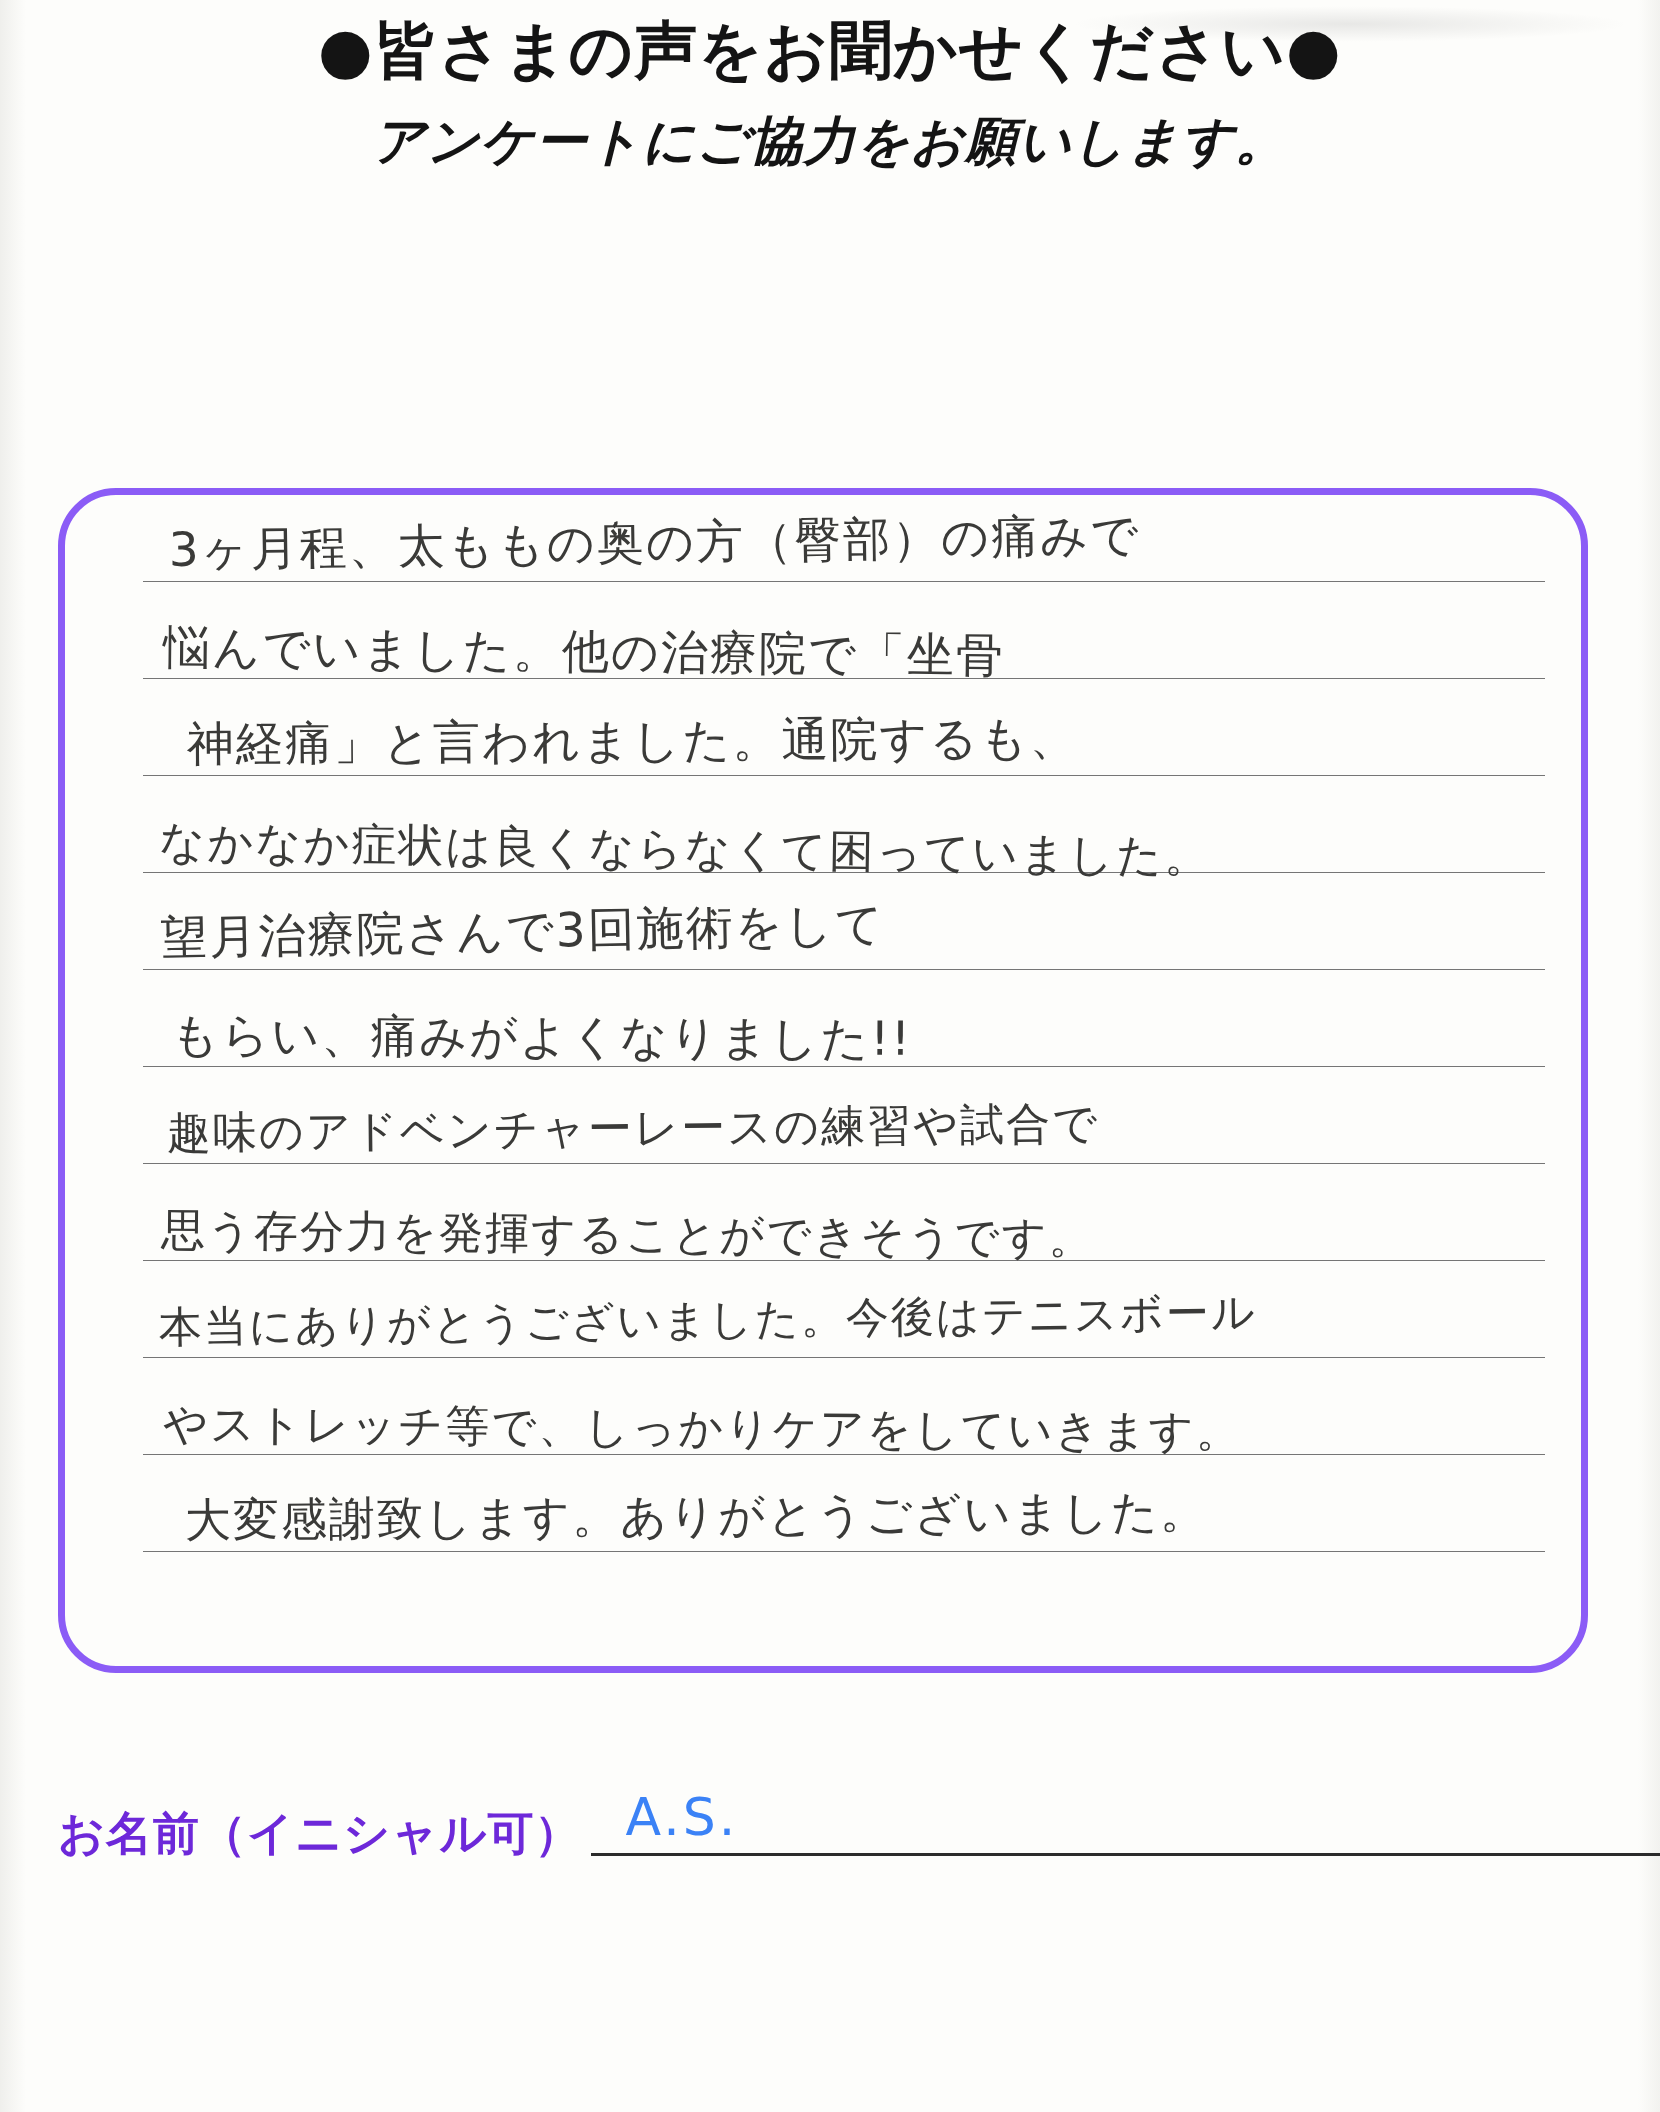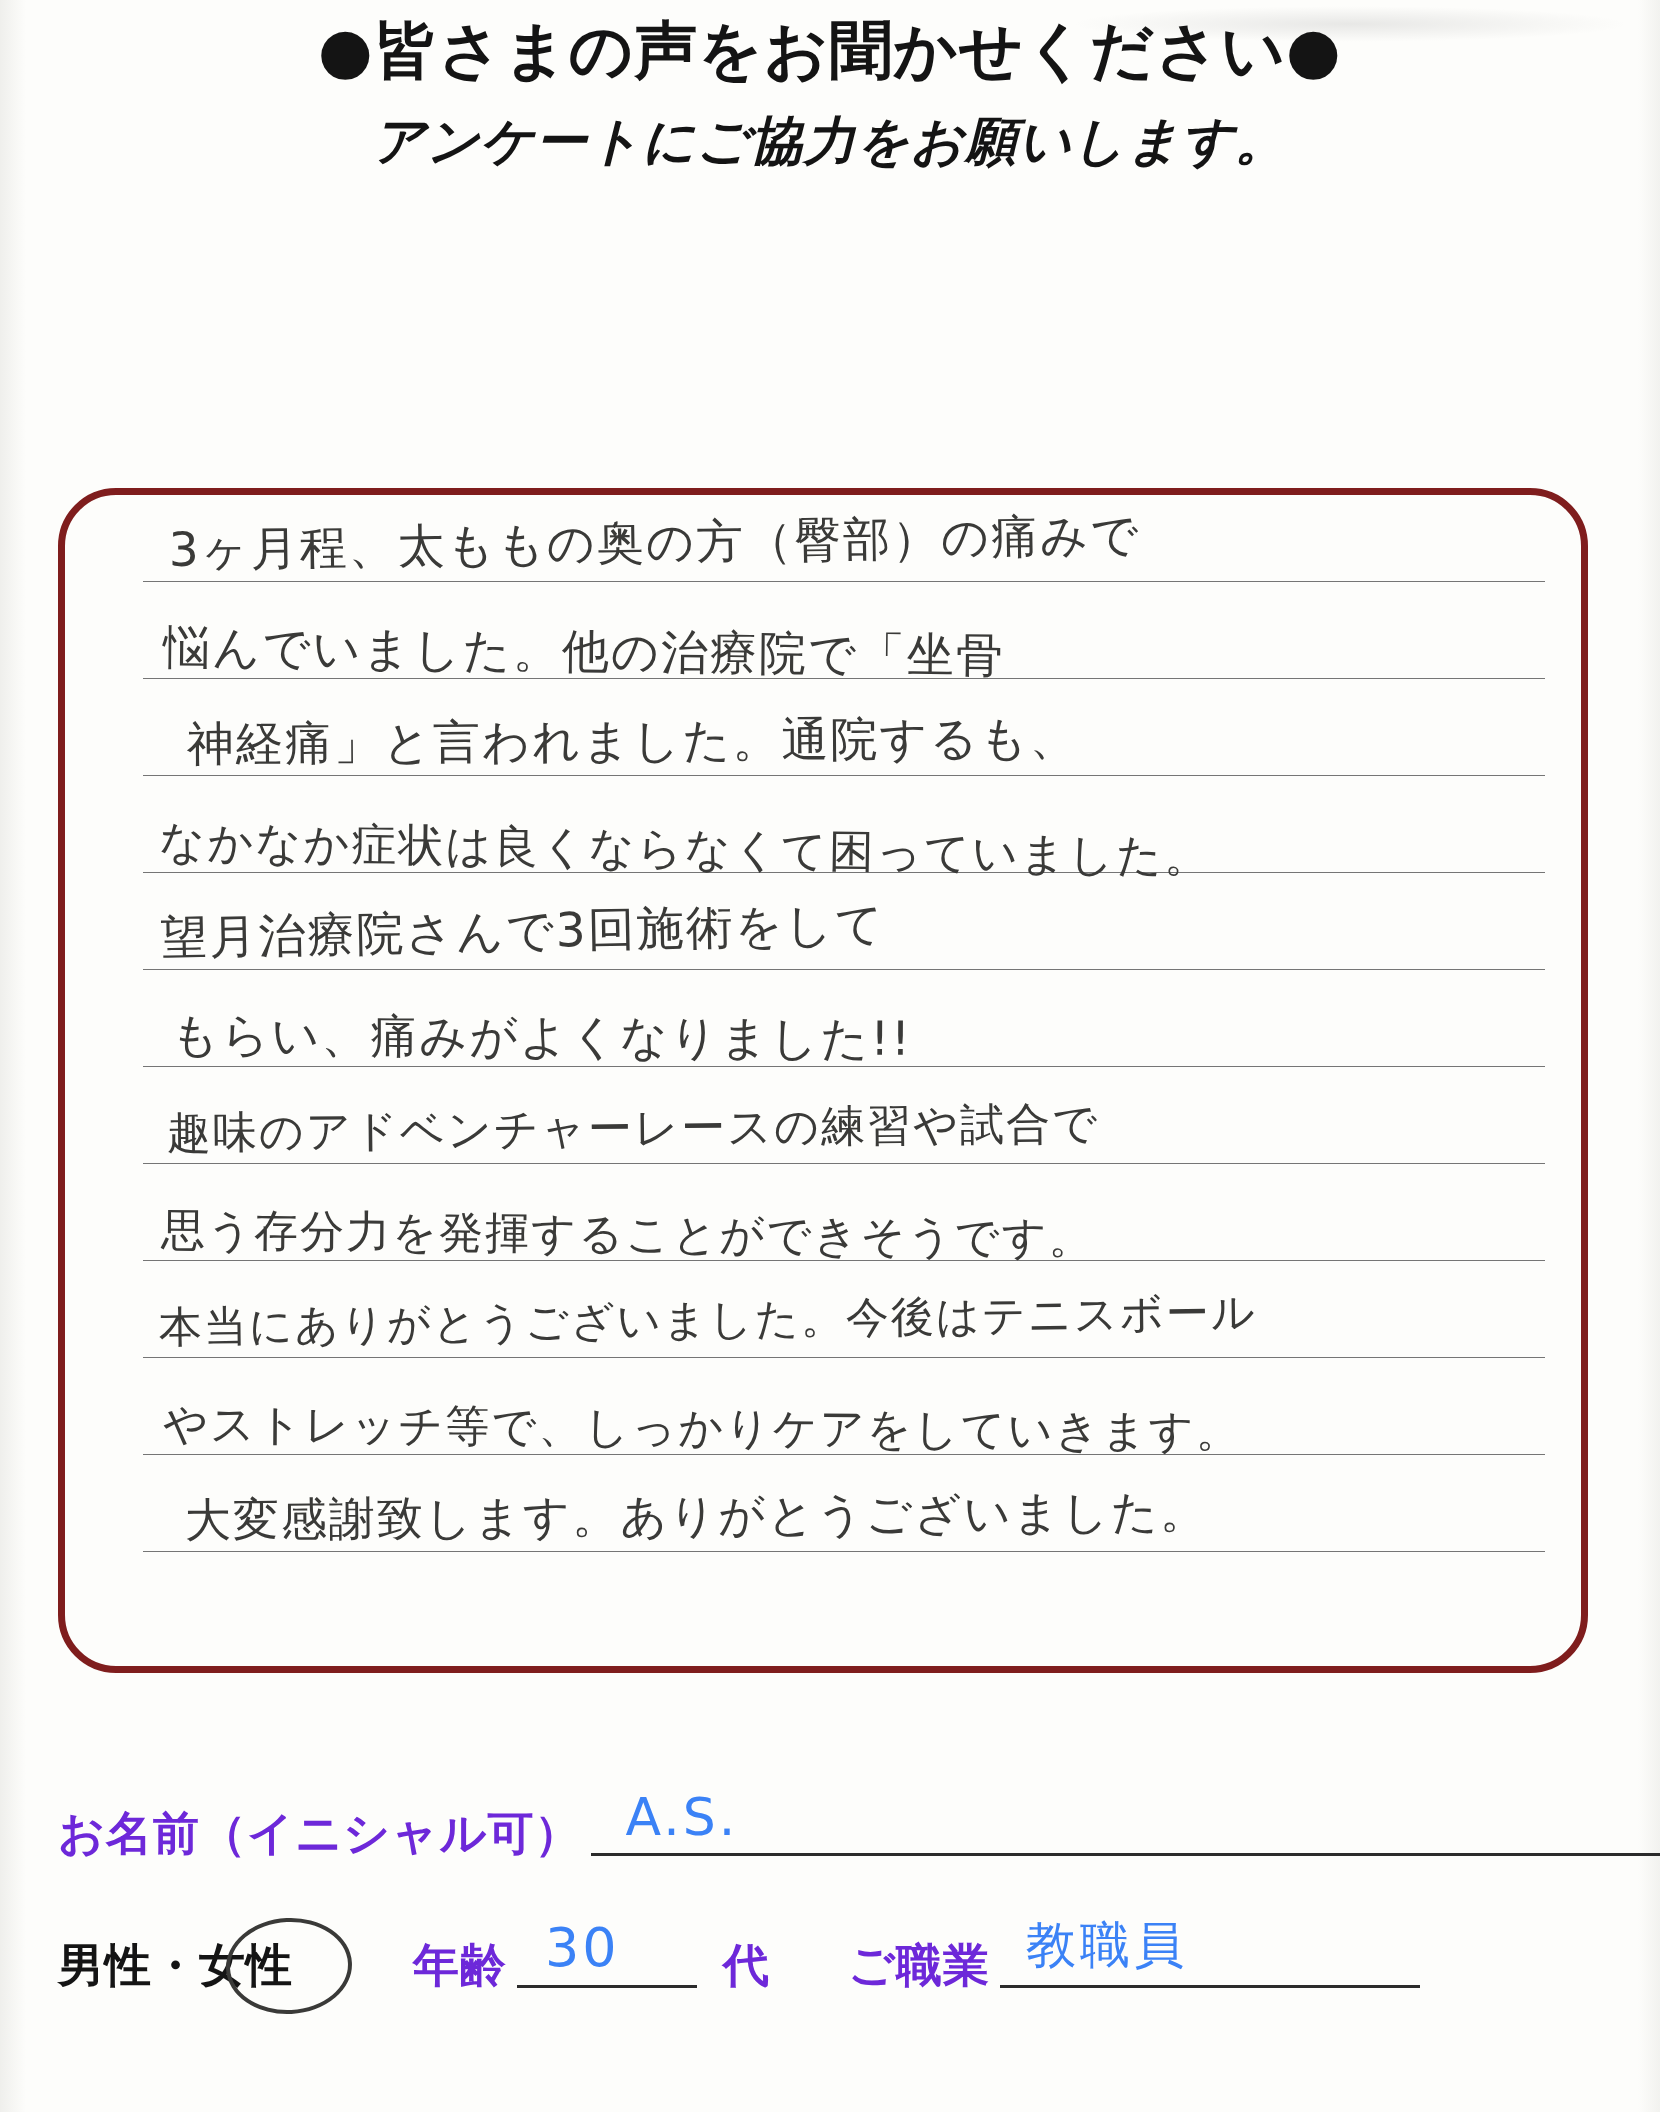--- a/index.html
+++ b/index.html
@@ -84,21 +84,21 @@
     color: #141414;
   }
 
   
   .comment-box {
     position: absolute;
     left: 58px;
     top: 488px;
     width: 1530px;
     height: 1185px;
-    border: 7px solid #7f1d1d;
+    border: 7px solid #8b5cf6;
     border-radius: 58px;
     box-sizing: border-box;
     overflow: hidden;
     background: #fdfdfb;
   }
   .ruled-lines {
     position: absolute;
     left: 0; top: 0;
     width: 100%; height: 100%;
   }
@@ -256,39 +256,15 @@
 
   <div class="footer">
 
     <div class="field-row row-name">
       <span class="field-label">お名前（イニシャル可）</span>
       <span class="underline fixed-w u-name">
         <span class="hw-field">A.S.</span>
       </span>
     </div>
 
-    <div class="field-row row-attr">
-      <span class="gender-group">
-        <span>男性</span>
-        <span>・</span>
-        <span>女性</span>
-        <span class="gender-circle"></span>
-      </span>
-
-      <span class="spacer-lg"></span>
-
-      <span class="field-label">年齢</span>
-      <span class="underline fixed-w u-age">
-        <span class="hw-field age">30</span>
-      </span>
-      <span class="spacer-sm"></span>
-      <span class="field-label">代</span>
-
-      <span class="spacer-md"></span>
-
-      <span class="field-label">ご職業</span>
-      <span class="underline fixed-w u-job">
-        <span class="hw-field job">教職員</span>
-      </span>
-    </div>
 
   </div>
 </div>
 
 </body></html>

